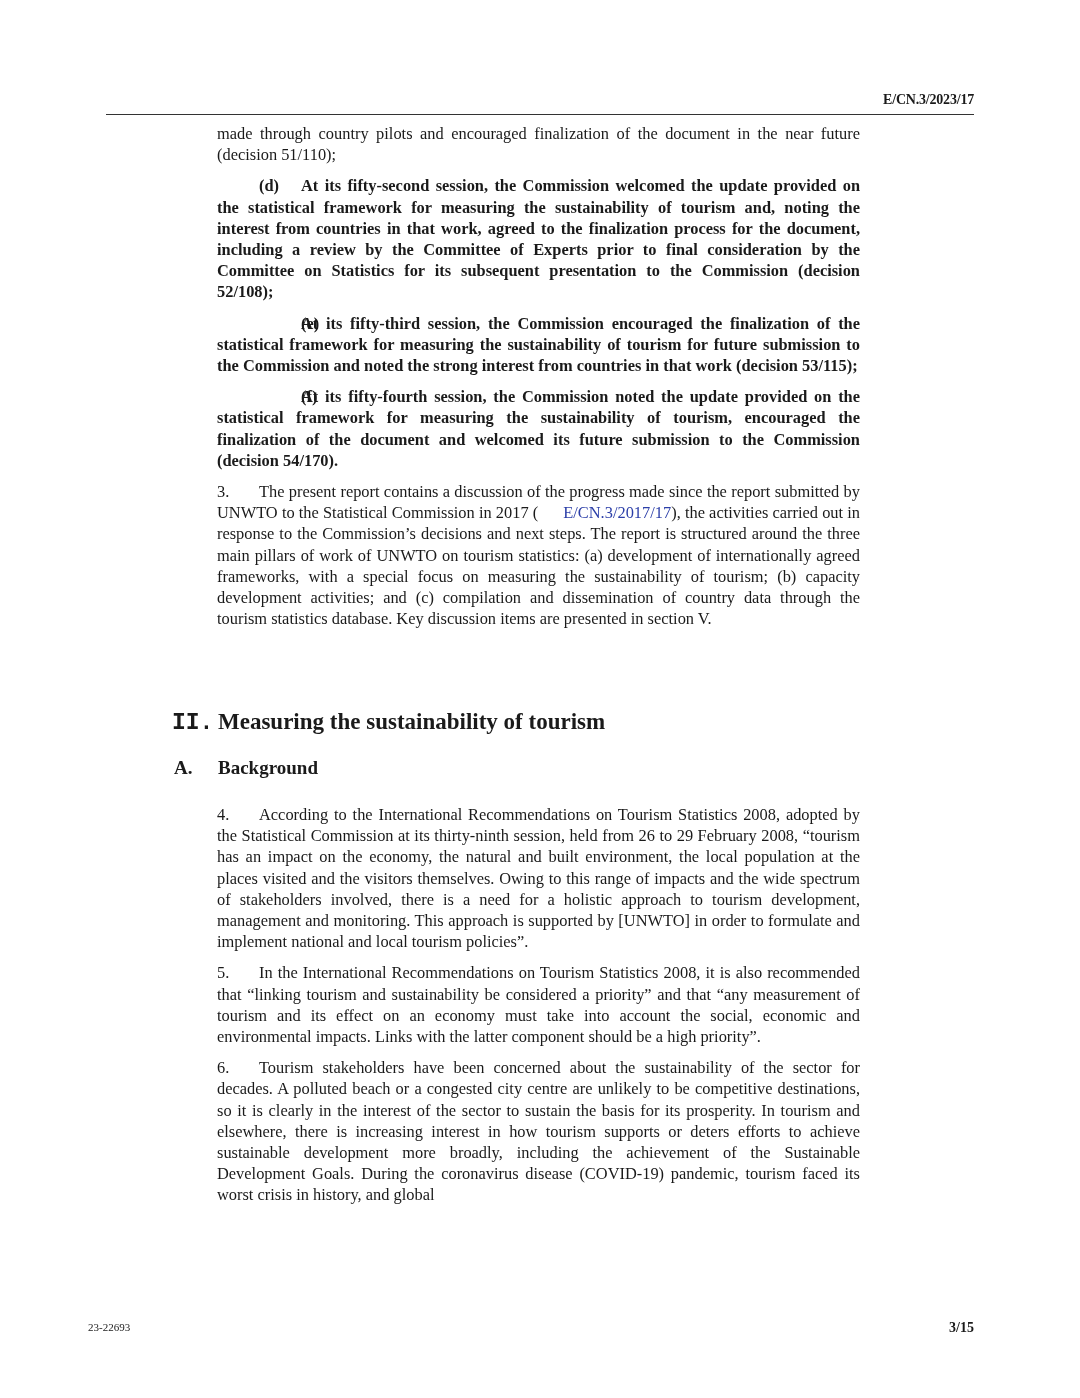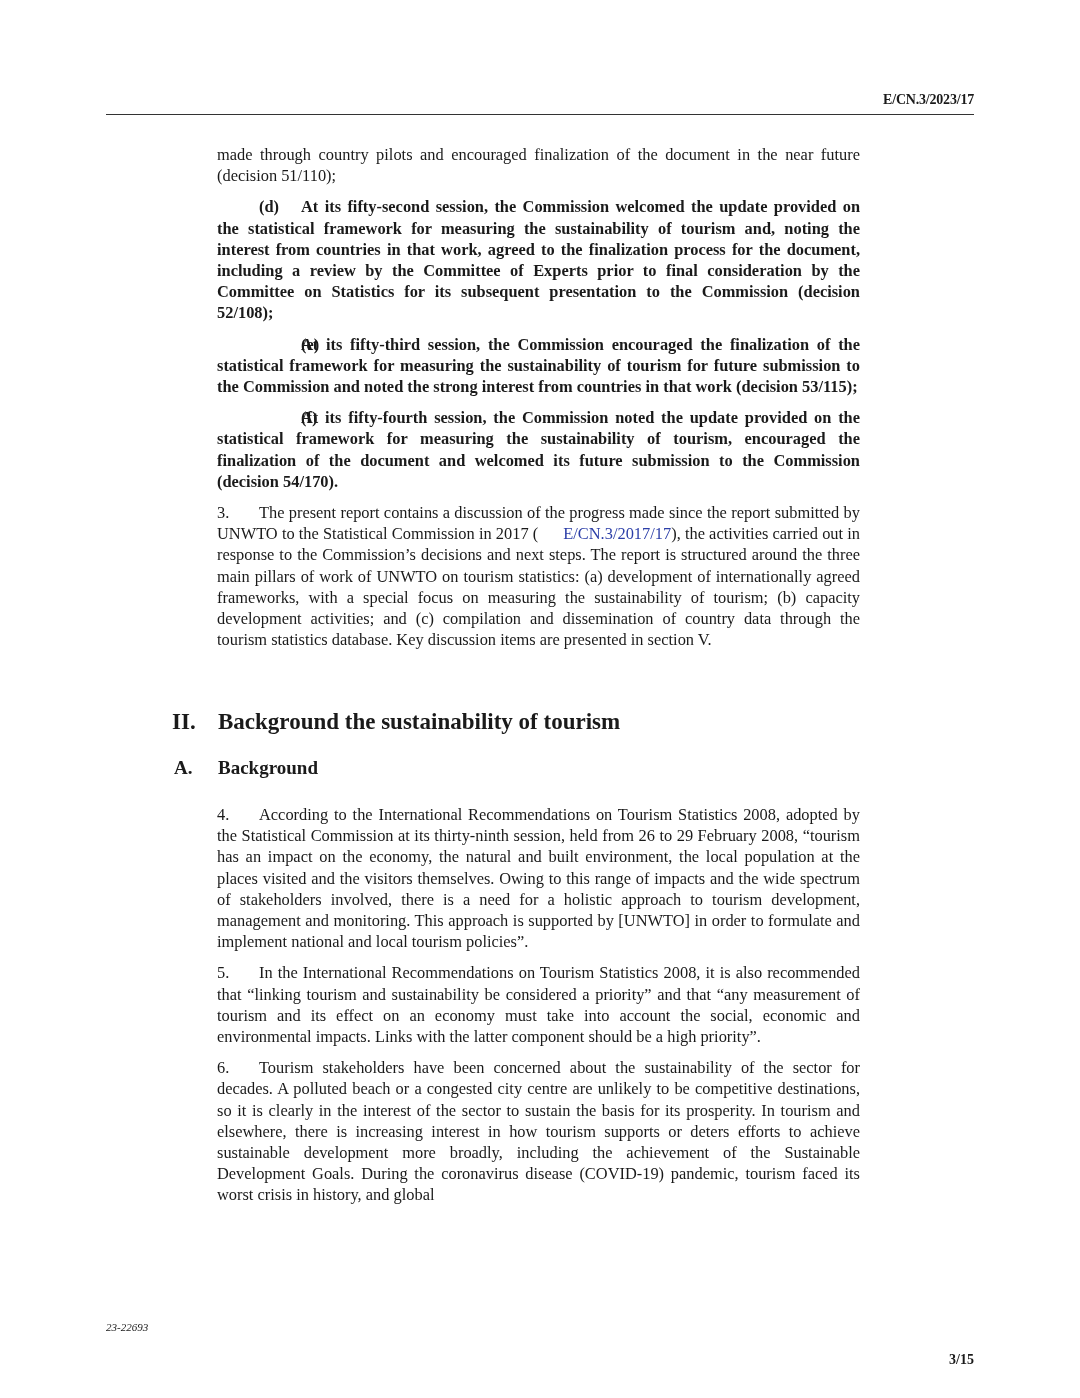--- a/index.html
+++ b/index.html
@@ -1,50 +1,50 @@
 <!DOCTYPE html>
 <html><head>
 <meta charset="utf-8">
 <style>
   html, body { margin: 0; padding: 0; background: #ffffff; }
   body { width: 1080px; height: 1398px; position: relative; overflow: hidden;
          font-family: "Liberation Serif", "DejaVu Serif", serif; color: #1a1a1a; }
   .header-symbol { position: absolute; top: 92px; right: 106px; font-weight: bold; font-size: 14px; letter-spacing: -0.2px; }
   .header-rule { position: absolute; top: 114px; left: 106px; width: 868px; height: 1px; background: #333; }
-  .body { position: absolute; left: 217px; top: 144px; width: 643px; }
+  .body { position: absolute; left: 217px; top: 123px; width: 643px; }
   .para { font-size: 16.4px; line-height: 21.2px; text-align: justify; margin: 0 0 10px 0; }
   .para.indent { text-indent: 42px; font-weight: bold; }
   .num { display: inline-block; width: 42px; }
   .lbl { display: inline-block; width: 42px; }
   .link { color: #2b3ea8; margin-left: 25px; }
   .h1 { position: absolute; left: 172px; top: 709px; font-size: 23px; font-weight: bold; }
-  .h1 .mark { display: inline-block; width: 46px; }
+  .h1 .mark { display: inline-block; width: 46px; font-family: Liberation Mono, monospace; }
   .h2 { position: absolute; left: 174px; top: 757px; font-size: 19px; font-weight: bold; }
   .h2 .mark { display: inline-block; width: 44px; }
   .sub { font-size: 15.5px; font-weight: bold; margin: 12px 0 12px 0; }
-  .footer-left { position: absolute; left: 106px; top: 1321px; font-size: 11px; font-style: italic; }
-  .footer-right { position: absolute; right: 106px; top: 1320px; font-size: 14px; font-weight: bold; margin-top: 32px; }
+  .footer-left { position: absolute; left: 88px; top: 1321px; font-size: 11px; }
+  .footer-right { position: absolute; right: 106px; top: 1320px; font-size: 14px; font-weight: bold; }
 </style>
 </head>
 <body>
 
 <div class="header-symbol">E/CN.3/2023/17</div>
 <div class="header-rule"></div>
 
 <div class="body">
   <p class="para">made through country pilots and encouraged finalization of the document in the near future (decision 51/110);</p>
 
   <p class="para indent"><span class="lbl" style="text-indent:0">(d)</span><span>At its fifty-second session, the Commission welcomed the update provided on the statistical framework for measuring the sustainability of tourism and, noting the interest from countries in that work, agreed to the finalization process for the document, including a review by the Committee of Experts prior to final consideration by the Committee on Statistics for its subsequent presentation to the Commission (decision 52/108);</span></p>
   <p class="para indent"><span class="lbl">(e)</span><span>At its fifty-third session, the Commission encouraged the finalization of the statistical framework for measuring the sustainability of tourism for future submission to the Commission and noted the strong interest from countries in that work (decision 53/115);</span></p>
   <p class="para indent"><span class="lbl">(f)</span><span>At its fifty-fourth session, the Commission noted the update provided on the statistical framework for measuring the sustainability of tourism, encouraged the finalization of the document and welcomed its future submission to the Commission (decision 54/170).</span></p>
 
   <p class="para"><span class="num">3.</span><span>The present report contains a discussion of the progress made since the report submitted by UNWTO to the Statistical Commission in 2017 (</span><span class="link">E/CN.3/2017/17</span><span>), the activities carried out in response to the Commission’s decisions and next steps. The report is structured around the three main pillars of work of UNWTO on tourism statistics: (a) development of internationally agreed frameworks, with a special focus on measuring the sustainability of tourism; (b) capacity development activities; and (c) compilation and dissemination of country data through the tourism statistics database. Key discussion items are presented in section V.</span></p>
 </div>
 
-<div class="h1"><span class="mark">II.</span><span>Background the sustainability of tourism</span></div>
+<div class="h1"><span class="mark">II.</span><span>Measuring the sustainability of tourism</span></div>
 <div class="h2"><span class="mark">A.</span><span>Background</span></div>
 
 <div class="body" style="top:804px">
   <p class="para"><span class="num">4.</span><span>According to the International Recommendations on Tourism Statistics 2008, adopted by the Statistical Commission at its thirty-ninth session, held from 26 to 29 February 2008, “tourism has an impact on the economy, the natural and built environment, the local population at the places visited and the visitors themselves. Owing to this range of impacts and the wide spectrum of stakeholders involved, there is a need for a holistic approach to tourism development, management and monitoring. This approach is supported by [UNWTO] in order to formulate and implement national and local tourism policies”.</span></p>
   <p class="para"><span class="num">5.</span><span>In the International Recommendations on Tourism Statistics 2008, it is also recommended that “linking tourism and sustainability be considered a priority” and that “any measurement of tourism and its effect on an economy must take into account the social, economic and environmental impacts. Links with the latter component should be a high priority”.</span></p>
   <p class="para"><span class="num">6.</span><span>Tourism stakeholders have been concerned about the sustainability of the sector for decades. A polluted beach or a congested city centre are unlikely to be competitive destinations, so it is clearly in the interest of the sector to sustain the basis for its prosperity. In tourism and elsewhere, there is increasing interest in how tourism supports or deters efforts to achieve sustainable development more broadly, including the achievement of the Sustainable Development Goals. During the coronavirus disease (COVID-19) pandemic, tourism faced its worst crisis in history, and global</span></p>
 </div>
 
 <div class="footer-left">23-22693</div>
 <div class="footer-right">3/15</div>

